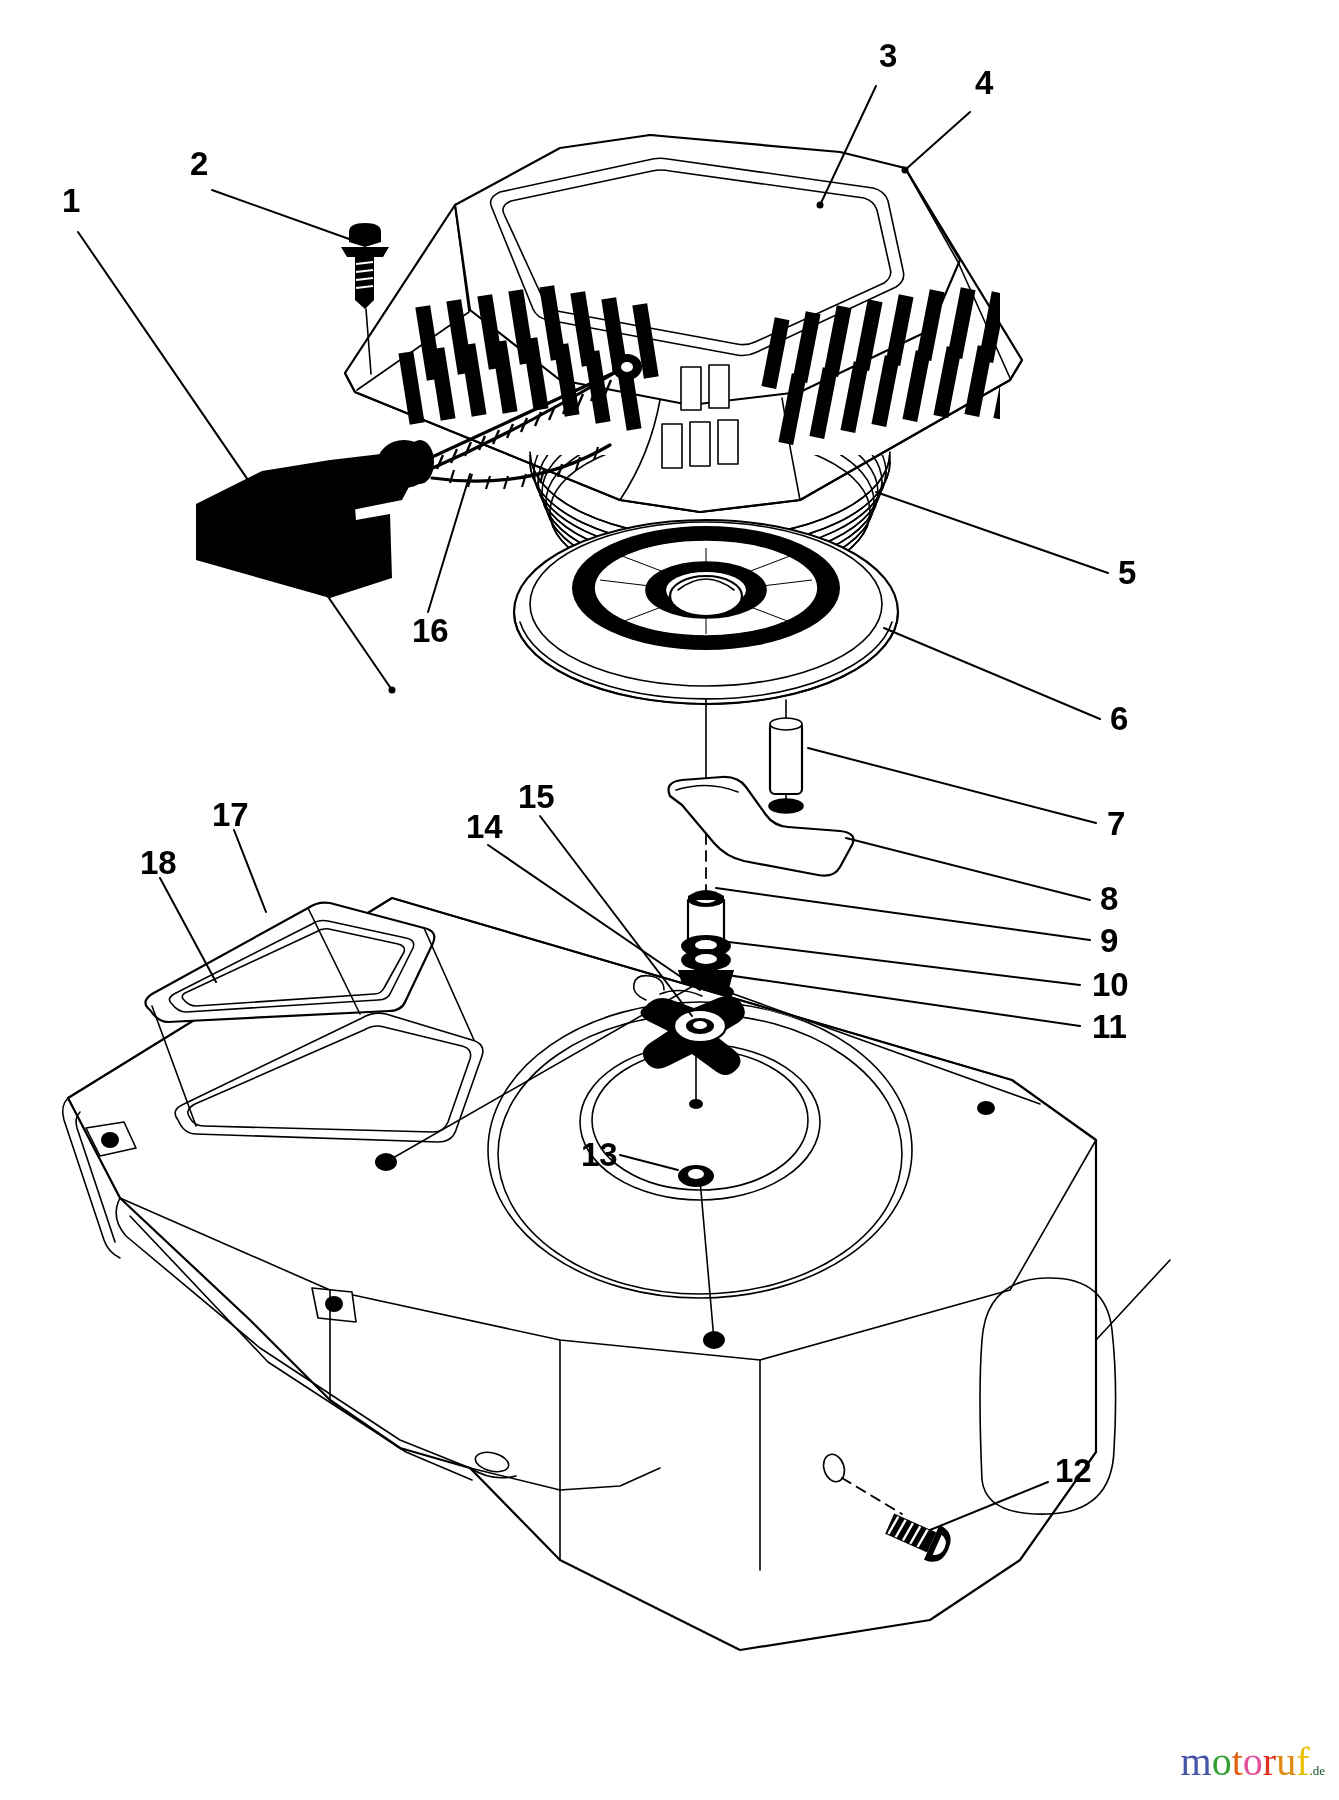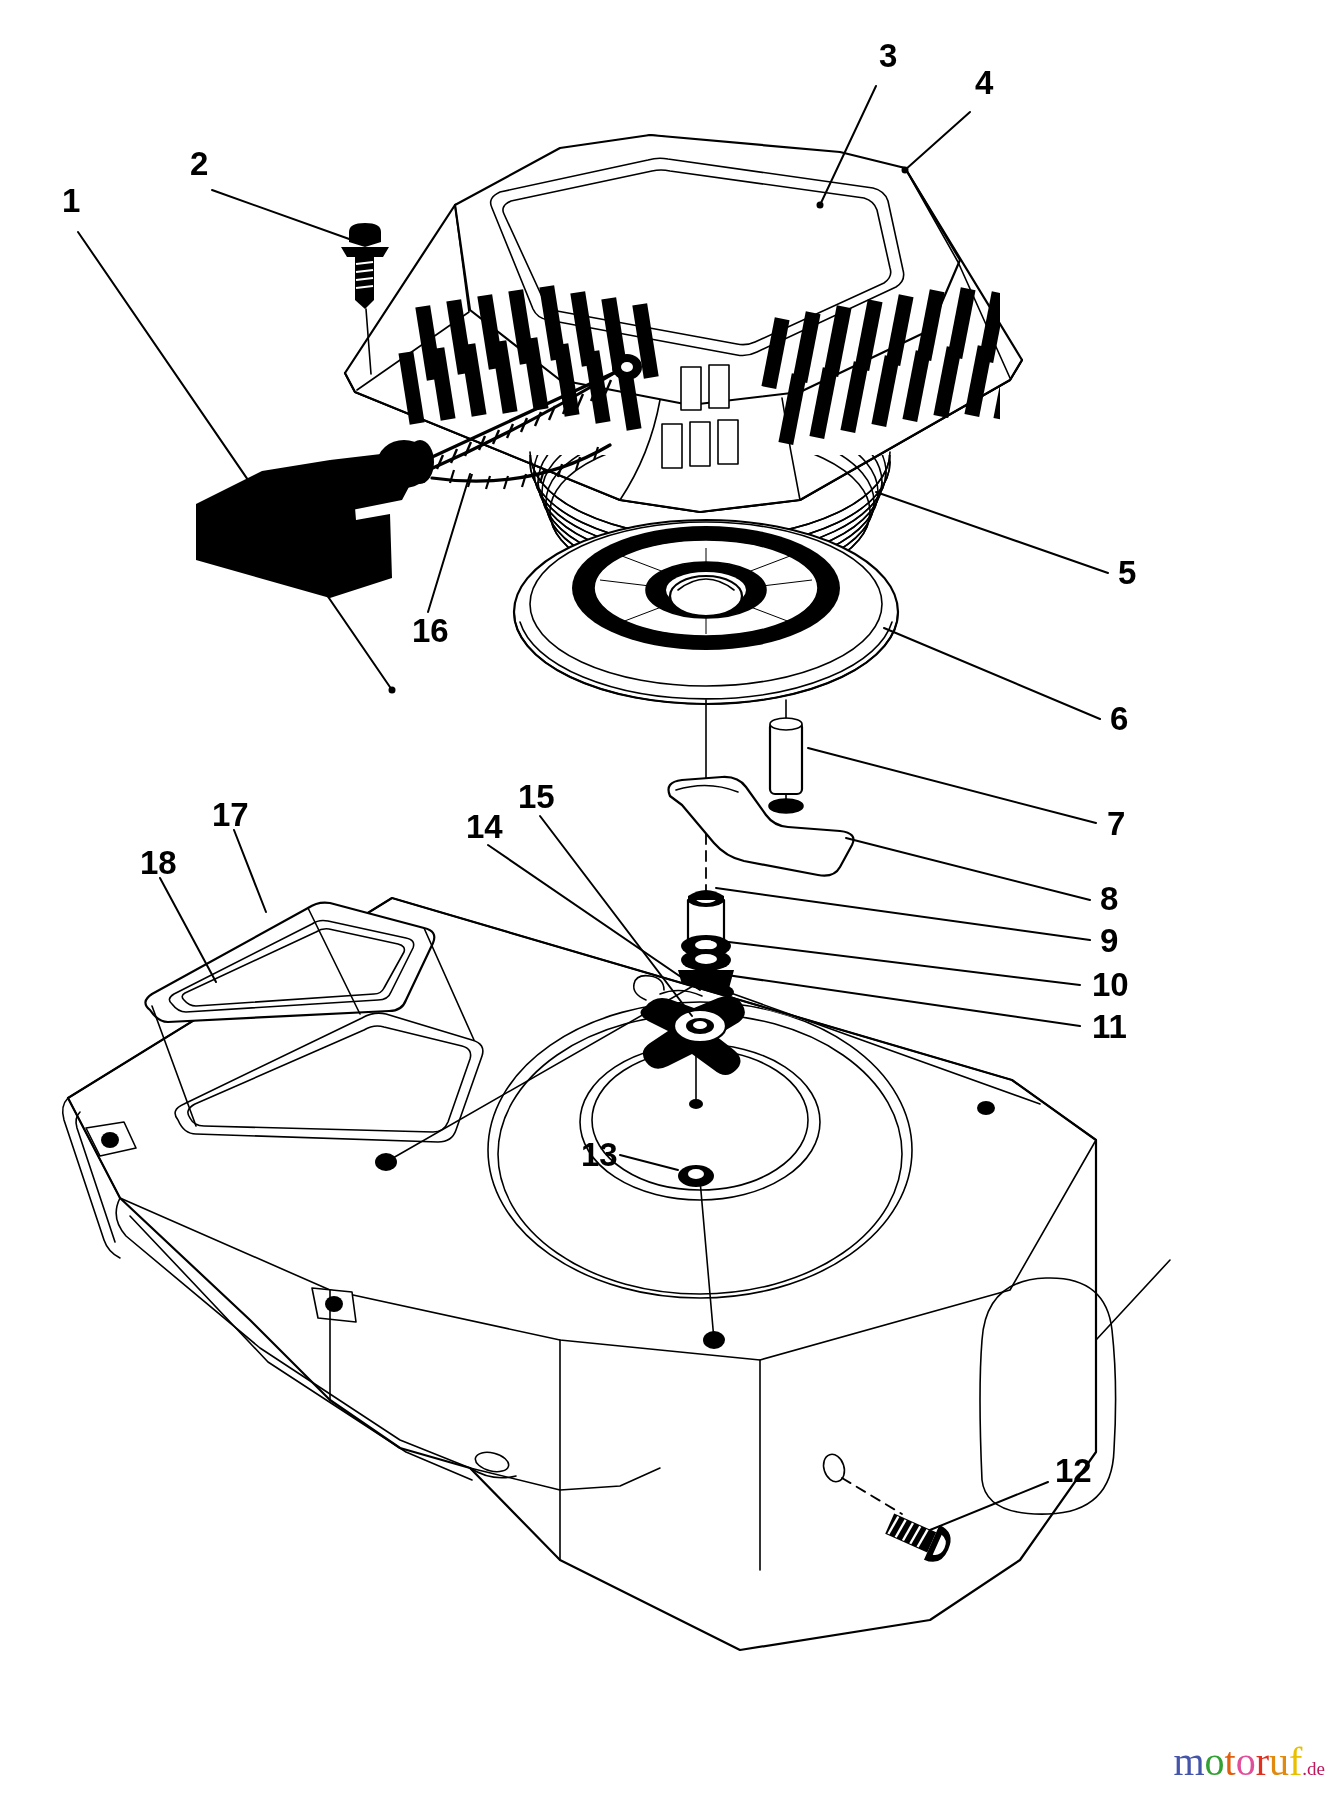--- a/index.html
+++ b/index.html
@@ -11,21 +11,21 @@
   #stage{position:relative;width:1339px;height:1800px;background:#fff;}
   #diagram{position:absolute;left:0;top:0;width:1339px;height:1800px;}
 
   
   .wm{
     position:absolute;right:14px;bottom:18px;
     font-family:"Liberation Serif", serif;
     font-size:40px;line-height:1;letter-spacing:0px;
     user-select:none;
   }
-  .wm .de{font-size:19px;color:#be185d;vertical-align:baseline;}
+  .wm .de{font-size:13px;color:#14532d;vertical-align:baseline;}
 </style>
 </head>
 <body>
 
 <div id="stage">
 
   <svg id="diagram" viewBox="0 0 1339 1800" xmlns="http://www.w3.org/2000/svg">
 
     <defs>
       <style>

